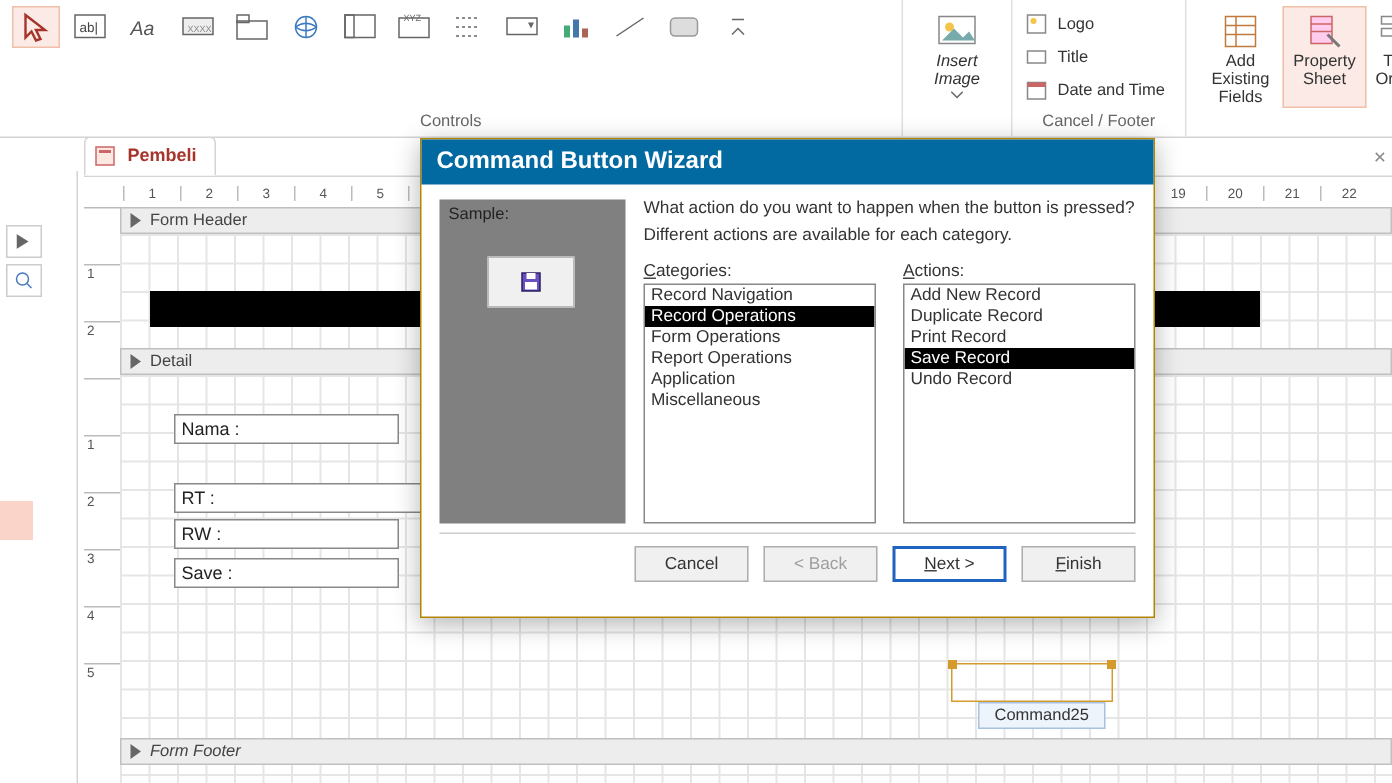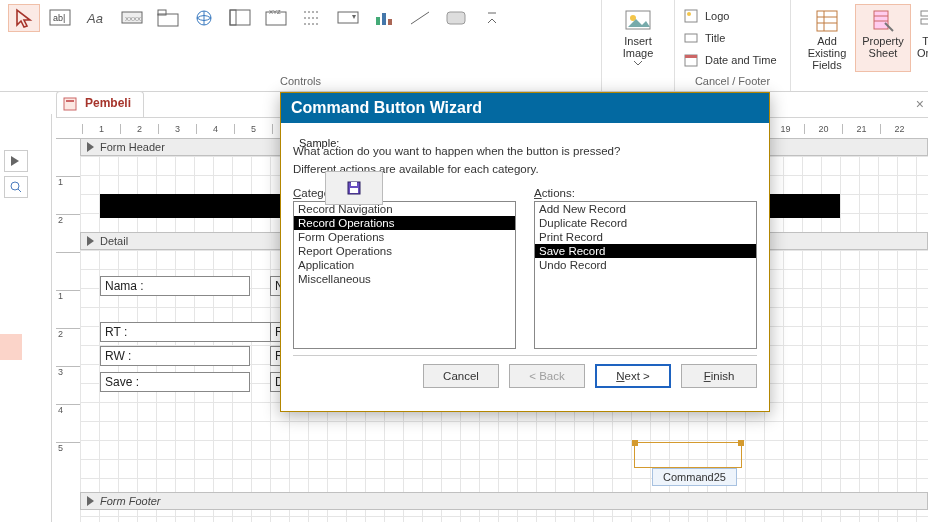--- a/index.html
+++ b/index.html
@@ -38,30 +38,30 @@
   .canvas { position:absolute; left:24px; top:0; right:0; bottom:0; background:#fff; }
   .sectionBar { background:#ededed; border:1px solid #c0c0c0; height:18px; display:flex; align-items:center; gap:6px; padding-left:6px; font-size:11px; color:#444;}
   .sectionBar .arrow{ width:0;height:0;border-top:5px solid transparent;border-bottom:5px solid transparent;border-left:7px solid #666;}
   .grid { position:relative; background-image:
       linear-gradient(to right, #e5e5e5 1px, transparent 1px),
       linear-gradient(to bottom, #e5e5e5 1px, transparent 1px);
     background-size: 19px 19px; }
   .formheader-grid{ height:76px; }
   .blackbar{ position:absolute; left:20px; top:38px; width:740px; height:24px; background:#000; }
   .detail-grid{ height:320px; }
-  .ctl{ position:absolute; background:#fff; border:1px solid #888; font-size:12px; padding:2px 4px; color:#222;}
+  .ctl{ position:absolute; background:#fff; border:1px solid #888; font-size:12px; padding:2px 4px; color:#222;margin-left:16px;}
   .selbox { position:absolute; border:1px solid #d49a2e; }
   .selbox::before,.selbox::after{content:"";position:absolute;width:6px;height:6px;background:#d49a2e;}
   .selbox::before{left:-3px;top:-3px;} .selbox::after{right:-3px;top:-3px;}
   .selname { position:absolute; background:#eef4fb; border:1px solid #a7c1e0; padding:2px 10px; font-size:11px;}
 
   
   .wizard { position:absolute; left:280px; top:92px; width:490px; height:320px; border:1px solid #b38600; box-shadow:0 4px 16px rgba(0,0,0,.3); background:#fff; }
   .wiz-title { background:#0369a1; color:#fff; font-size:16px; font-weight:600; padding:6px 10px; }
-  .wiz-body { display:flex; padding:10px 12px 6px; gap:12px; height:232px;flex-direction:column;}
+  .wiz-body { display:flex; padding:10px 12px 6px; gap:12px; height:232px;}
   .wiz-left { width:124px; background:#808080; position:relative; }
   .wiz-left .lbl{ position:absolute; left:6px; top:4px; font-size:11px; color:#222;}
   .sample-btn { position:absolute; left:32px; top:38px; width:58px; height:34px; background:#f0f0f0; border:1px solid #bbb; display:flex;align-items:center;justify-content:center;}
   .wiz-right { flex:1; display:flex; flex-direction:column; font-size:11.5px; }
   .wiz-text { margin-bottom:6px; }
   .wiz-cols { display:flex; gap:18px; margin-top:6px; flex:1; }
   .wiz-col { flex:1; display:flex; flex-direction:column; }
   .wiz-col label{ font-size:11.5px; margin-bottom:2px; }
   .listbox { border:1px solid #888; flex:1; overflow:hidden; background:#fff; }
   .listbox div{ padding:1px 4px; font-size:11.5px; }
@@ -162,21 +162,21 @@
     <div class="group-label">Controls</div>
   </div>
 
   <div class="ribbon-group" style="flex:0 0 56px;">
     <div class="tall-btn">
       <svg width="28" height="24">
           <rect x="2" y="2" width="24" height="18" fill="none" stroke="#888"></rect>
           <circle cx="9" cy="9" r="3" fill="#f3c54a"></circle>
           <path d="M4 18 L12 10 L18 16 L22 12 L26 18 Z" fill="#7aa"></path>
         </svg>
-      <span style="white-space:pre-line;">Insert
+      <span style="white-space:pre-line;font-style:italic;">Insert
 Image</span>
       <svg width="8" height="5">
           <path d="M0 0 L4 4 L8 0" fill="none" stroke="#666"></path>
         </svg>
     </div>
     <div></div>
   </div>
 
   <div class="ribbon-group" style="flex:0 0 116px;">
     <div class="hf-col">

